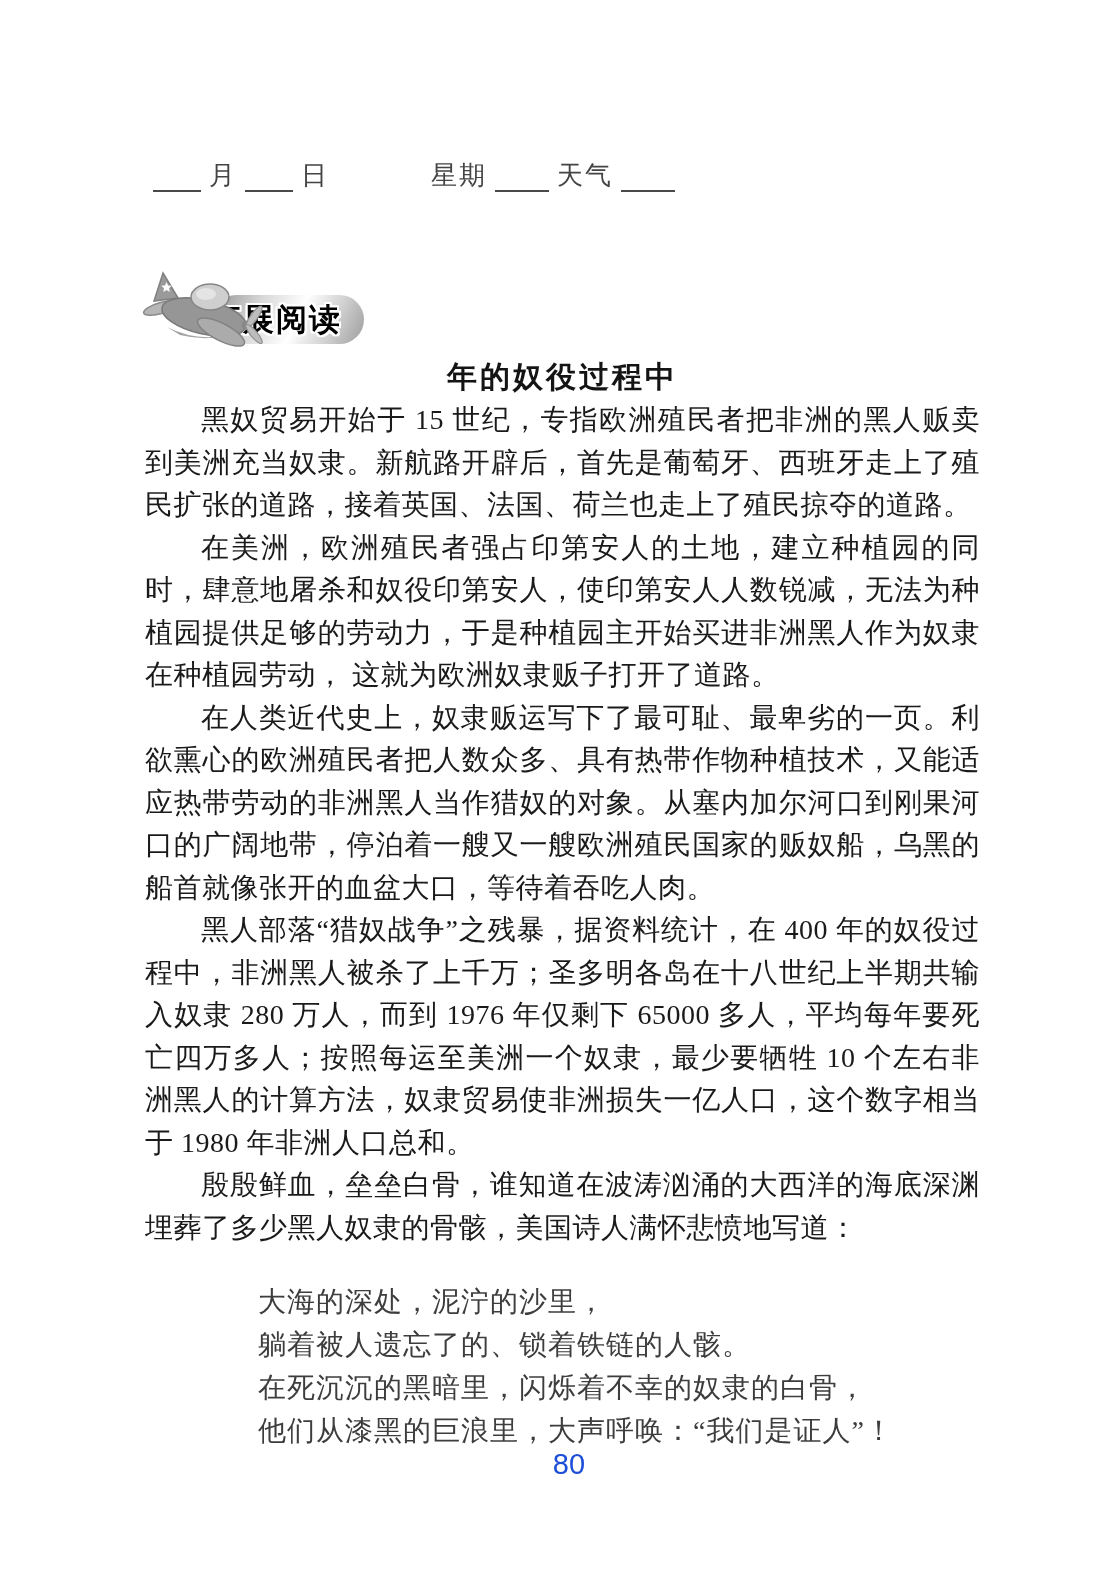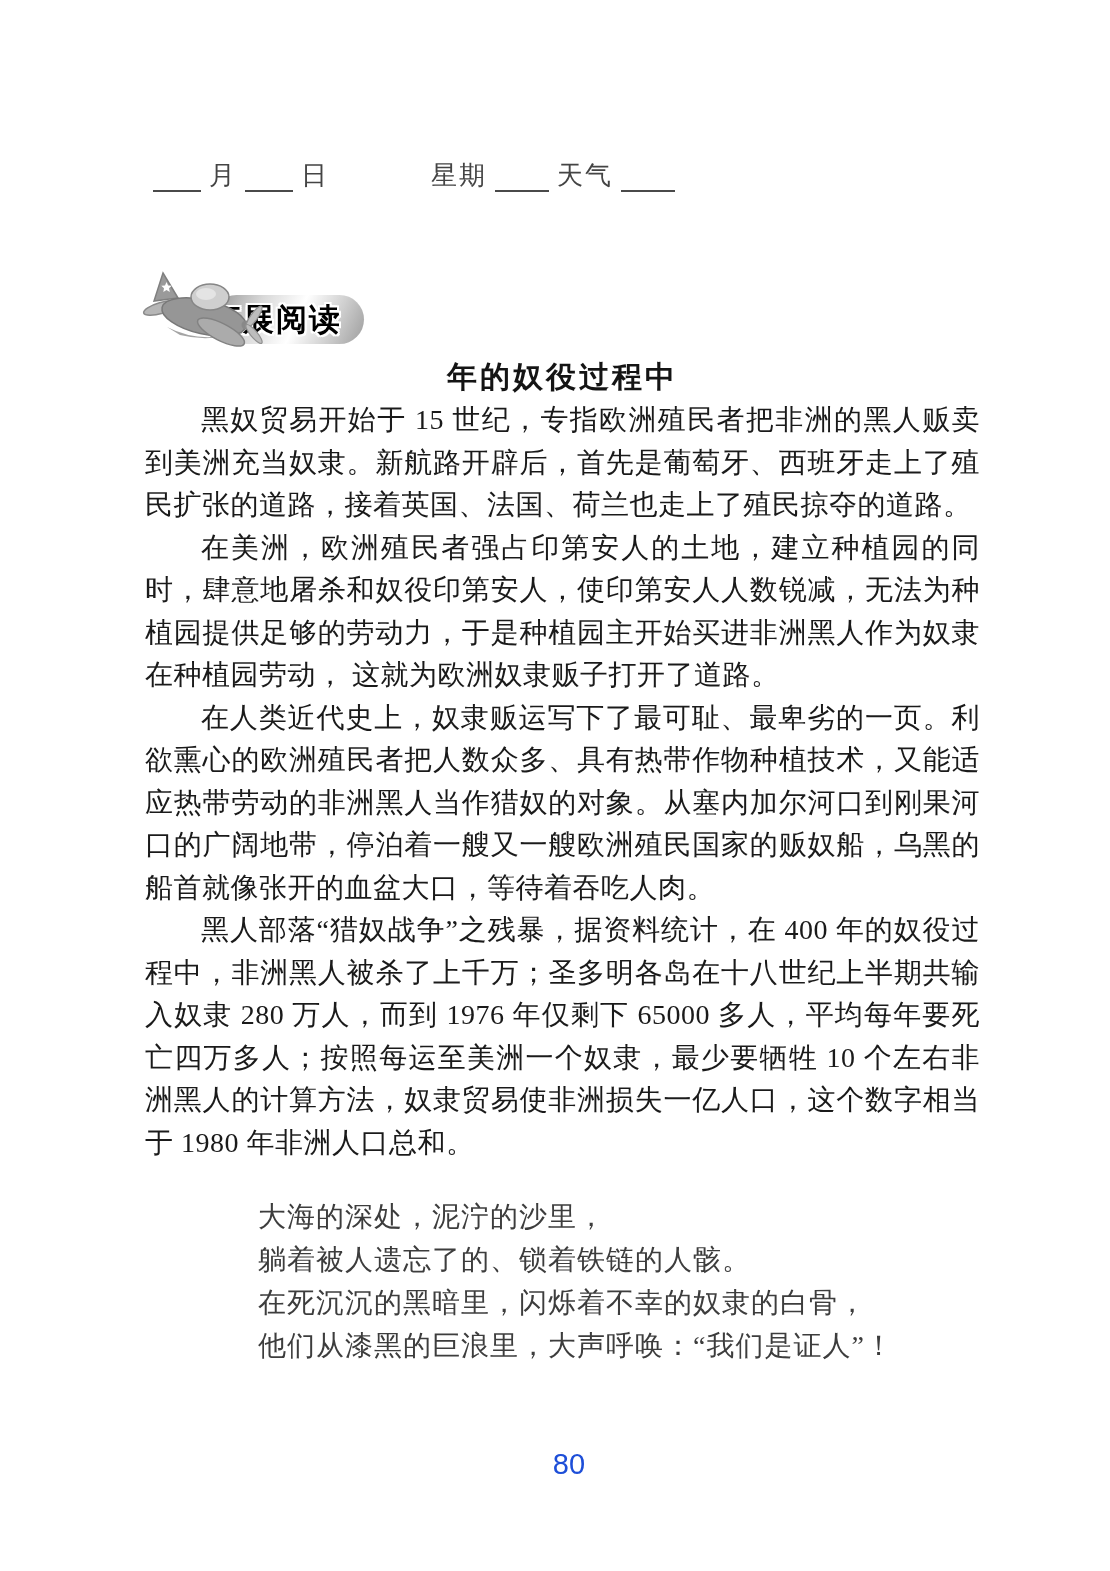--- a/index.html
+++ b/index.html
@@ -157,20 +157,21 @@
     </svg>
   </div>
 
   <div class="article-title">年的奴役过程中</div>
 
   <div class="article-body">
     <p>黑奴贸易开始于 15 世纪，专指欧洲殖民者把非洲的黑人贩卖到美洲充当奴隶。新航路开辟后，首先是葡萄牙、西班牙走上了殖民扩张的道路，接着英国、法国、荷兰也走上了殖民掠夺的道路。</p>
     <p>在美洲，欧洲殖民者强占印第安人的土地，建立种植园的同时，肆意地屠杀和奴役印第安人，使印第安人人数锐减，无法为种植园提供足够的劳动力，于是种植园主开始买进非洲黑人作为奴隶在种植园劳动， 这就为欧洲奴隶贩子打开了道路。</p>
     <p>在人类近代史上，奴隶贩运写下了最可耻、最卑劣的一页。利欲熏心的欧洲殖民者把人数众多、具有热带作物种植技术，又能适应热带劳动的非洲黑人当作猎奴的对象。从塞内加尔河口到刚果河口的广阔地带，停泊着一艘又一艘欧洲殖民国家的贩奴船，乌黑的船首就像张开的血盆大口，等待着吞吃人肉。</p>
     <p>黑人部落“猎奴战争”之残暴，据资料统计，在 400 年的奴役过程中，非洲黑人被杀了上千万；圣多明各岛在十八世纪上半期共输入奴隶 280 万人，而到 1976 年仅剩下 65000 多人，平均每年要死亡四万多人；按照每运至美洲一个奴隶，最少要牺牲 10 个左右非洲黑人的计算方法，奴隶贸易使非洲损失一亿人口，这个数字相当于 1980 年非洲人口总和。</p>
+    <p>殷殷鲜血，垒垒白骨，谁知道在波涛汹涌的大西洋的海底深渊埋葬了多少黑人奴隶的骨骸，美国诗人满怀悲愤地写道：</p>
 
     <div class="poem">
       <div class="poem-line">大海的深处，泥泞的沙里，</div>
       <div class="poem-line">躺着被人遗忘了的、锁着铁链的人骸。</div>
       <div class="poem-line">在死沉沉的黑暗里，闪烁着不幸的奴隶的白骨，</div>
       <div class="poem-line">他们从漆黑的巨浪里，大声呼唤：“我们是证人”！</div>
     </div>
   </div>
 
   <div class="page-number">80</div>

